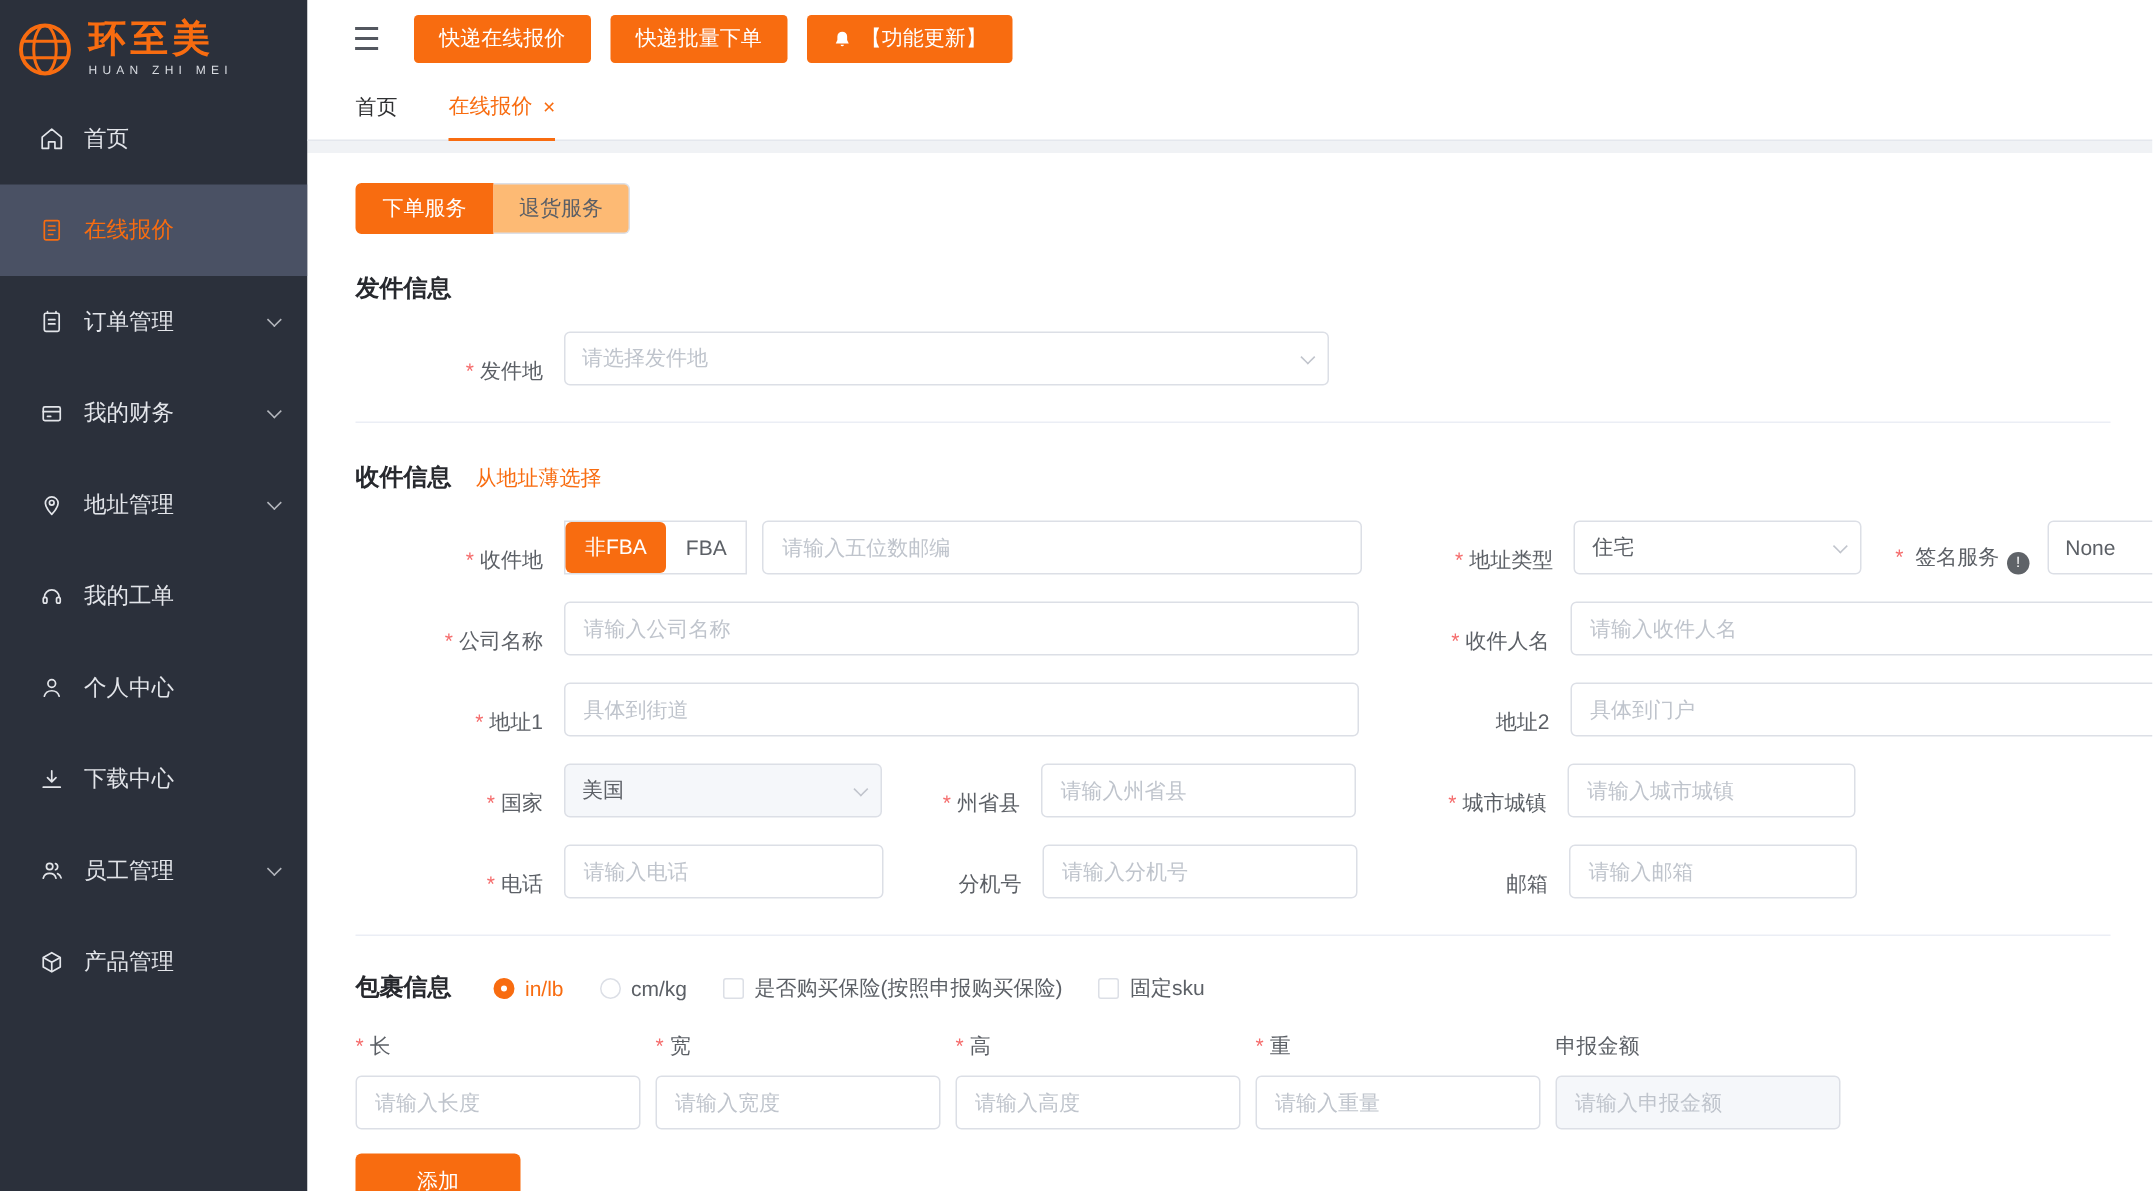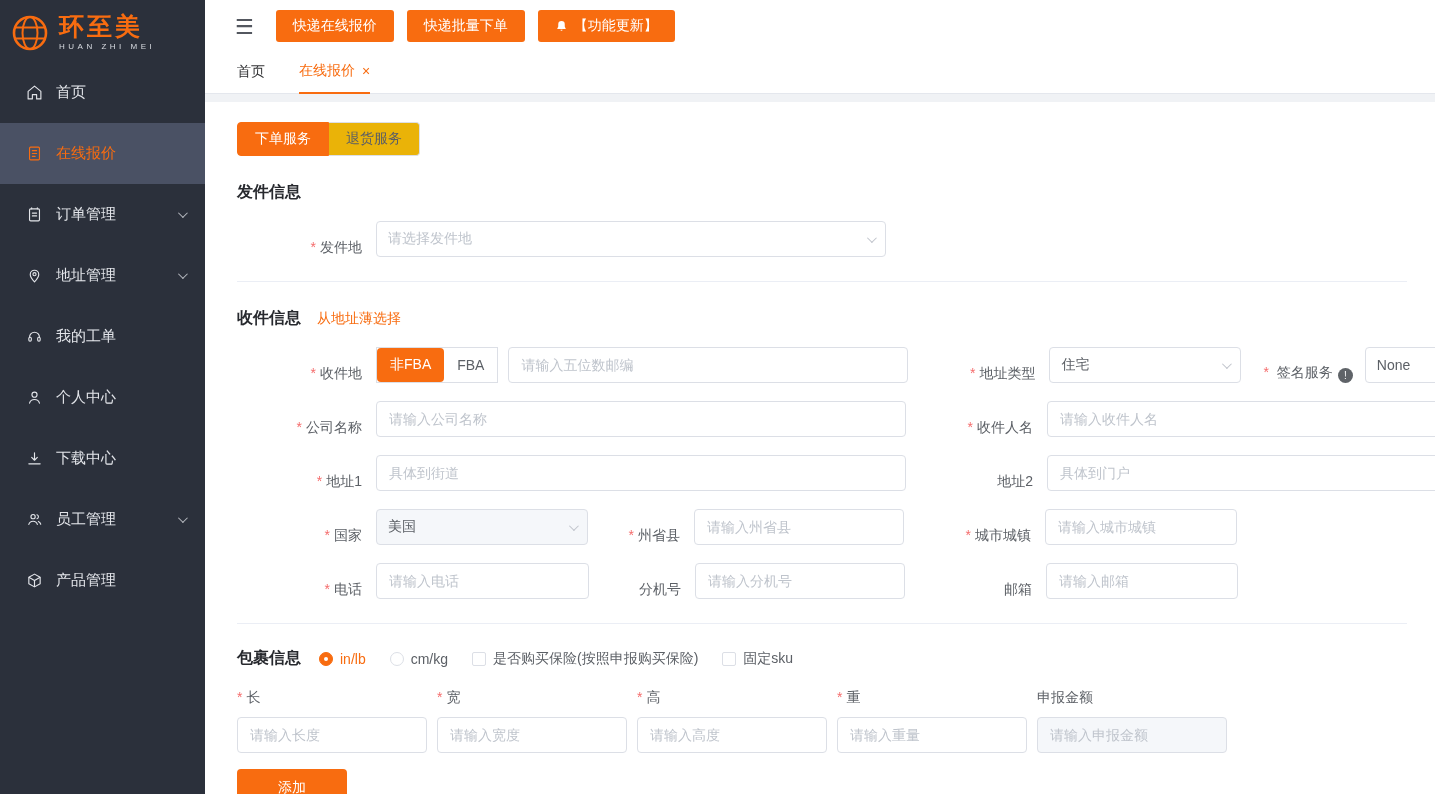--- a/index.html
+++ b/index.html
@@ -30,21 +30,21 @@
   .tabs { height:42px; display:flex; align-items:flex-end; padding-left:32px; gap:34px;
     border-bottom:1px solid #e4e7ed; background:#fff; }
   .tab { font-size:14px; color:#303133; padding-bottom:12px; cursor:pointer; display:flex; gap:7px; align-items:center; }
   .tab.active { color:#f86c10; border-bottom:2px solid #f86c10; margin-bottom:-1px; }
   .tab .x { color:#f86c10; font-size:14px; line-height:1; }
   .strip { height:8px; background:#f0f2f5; }
 
   .content { flex:1; background:#fff; padding:20px 0 0 32px; overflow:hidden; }
 
   .svc-group { display:inline-flex; }
-  .svc { height:34px; padding:0 17px; font-size:14px; border:1px solid #dcdfe6; background:#eab308; color:#5a5e66;
+  .svc { height:34px; padding:0 17px; font-size:14px; border:1px solid #dcdfe6; background:#fdba74; color:#5a5e66;
     cursor:pointer; font-family:inherit; }
   .svc.active { background:#f86c10; border-color:#f86c10; color:#fff; border-radius:4px 0 0 4px; }
   .svc.plain { border-radius:0 4px 4px 0; border-left:none; }
 
   .sec-title { font-size:16px; font-weight:bold; color:#27292e; margin:26px 0 18px; display:flex; align-items:center; }
   .sec-title .link { font-size:14px; font-weight:normal; color:#f86c10; margin-left:16px; cursor:pointer; }
   .divider { height:1px; background:#ebeef5; margin:24px 0 22px; width:1170px; }
 
   .frow { display:flex; align-items:flex-end; margin-bottom:18px; }
   .frow > * { flex-shrink:0; }
@@ -67,21 +67,21 @@
     transform:rotate(45deg) translateY(-2px); margin-left:8px; }
 
   .fba { display:inline-flex; border:1px solid #dcdfe6; border-radius:0; margin-right:10px; background:#fff; }
   .fba span { height:34px; display:flex; align-items:center; padding:0 13px; font-size:14px; color:#5c6066; cursor:pointer; }
   .fba .on { background:#f86c10; color:#fff; border-radius:4px; }
 
   .info { width:15px; height:15px; border-radius:50%; background:#5f6368; color:#fff; font-size:10px;
     display:inline-flex; align-items:center; justify-content:center; margin-left:5px; vertical-align:-2px; }
 
   .pkg-head { display:flex; align-items:center; margin:24px 0 20px; }
-  .pkg-head .sec-label { font-size:16px; font-weight:bold; color:#27292e; margin-right:18px; }
+  .pkg-head .sec-label { font-size:16px; font-weight:bold; color:#27292e; margin-right:28px; }
   .opt { display:flex; align-items:center; gap:7px; font-size:14px; color:#5c6066; cursor:pointer; margin-right:24px; }
   .opt .on-label { color:#f86c10; }
   .radio { width:14px; height:14px; border-radius:50%; border:1px solid #dcdfe6; background:#fff; position:relative; }
   .radio.on { background:#f86c10; border-color:#f86c10; }
   .radio.on::after { content:""; position:absolute; left:4px; top:4px; width:4px; height:4px; border-radius:50%; background:#fff; }
   .cbox { width:14px; height:14px; border:1px solid #dcdfe6; border-radius:2px; background:#fff; }
 
   .pkg-cols { display:flex; }
   .pcol { width:190px; margin-right:10px; flex-shrink:0; }
   .plabel { font-size:14px; color:#5c6066; margin-bottom:10px; }
@@ -133,20 +133,30 @@
             <svg viewBox="0 0 24 24" fill="none" stroke="currentColor" stroke-width="1.6" stroke-linecap="round">
               <rect x="5" y="4" width="14" height="17" rx="1.5"></rect>
               <path d="M8 4V2.5M16 4V2.5M9 10h6M9 14h6"></path>
             </svg>
           </span>
         <span>订单管理</span>
         <span class="chev-down"></span>
       </div>
       <div class="menu-item">
         <span class="micon">
+            <svg viewBox="0 0 24 24" fill="none" stroke="currentColor" stroke-width="1.6" stroke-linecap="round">
+              <rect x="4" y="6" width="16" height="13" rx="1.5"></rect>
+              <path d="M4 10.5h16M8 15h3"></path>
+            </svg>
+          </span>
+        <span>我的财务</span>
+        <span class="chev-down"></span>
+      </div>
+      <div class="menu-item">
+        <span class="micon">
             <svg viewBox="0 0 24 24" fill="none" stroke="currentColor" stroke-width="1.6" stroke-linejoin="round">
               <path d="M12 21c-4-4.2-6-7.3-6-10.4a6 6 0 0 1 12 0C18 13.7 16 16.8 12 21z"></path>
               <circle cx="12" cy="10.2" r="2.2"></circle>
             </svg>
           </span>
         <span>地址管理</span>
         <span class="chev-down"></span>
       </div>
       <div class="menu-item">
         <span class="micon">

